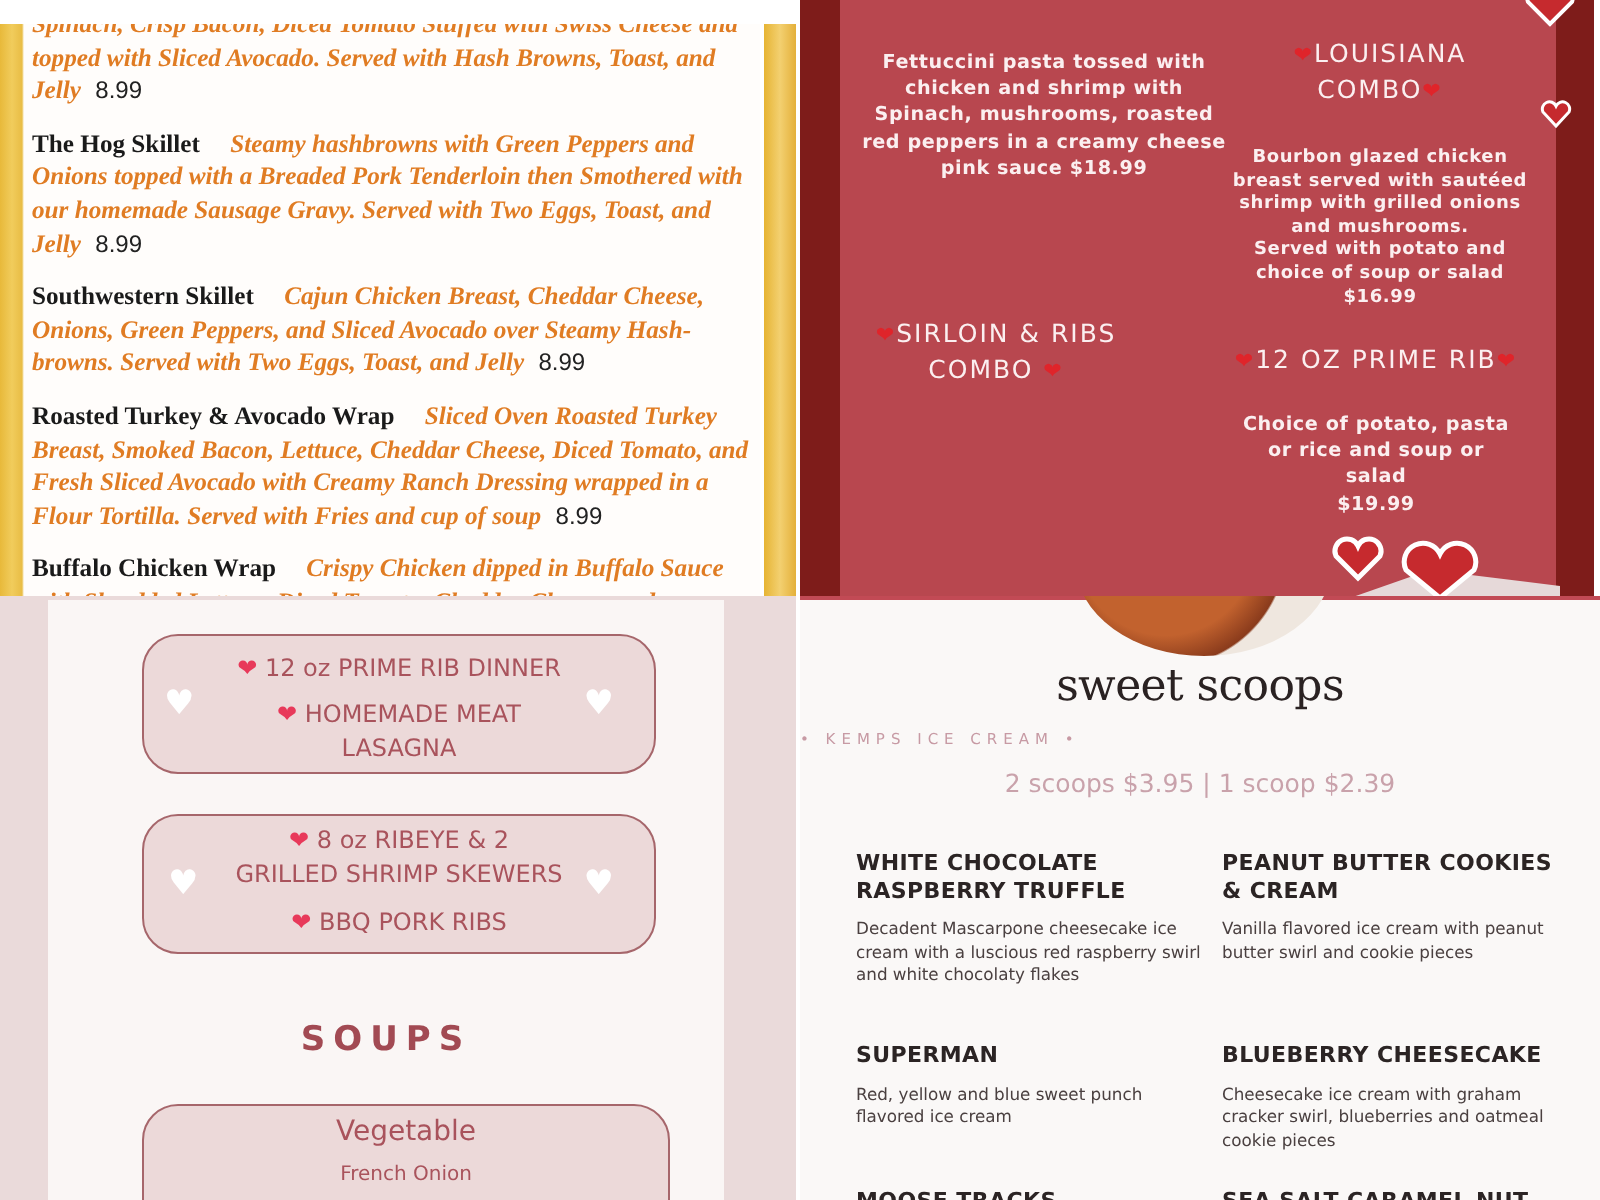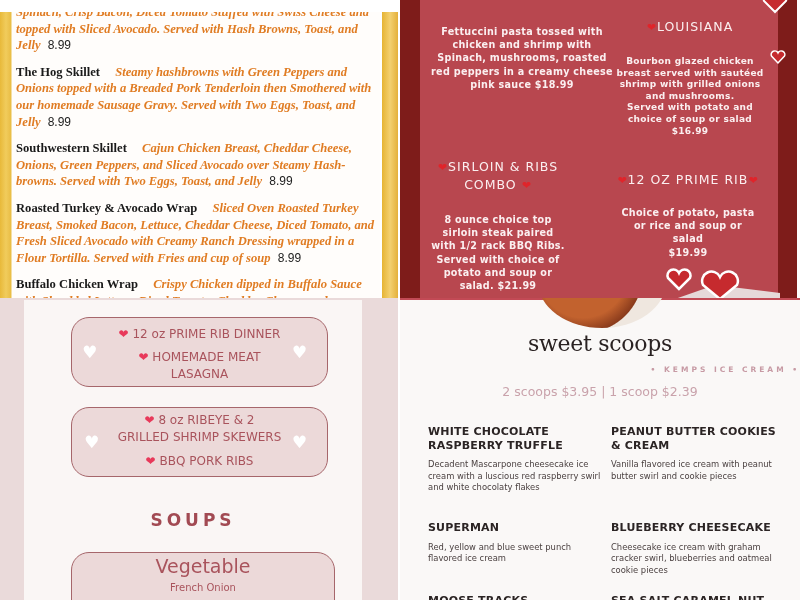--- a/index.html
+++ b/index.html
@@ -42,22 +42,22 @@
   #q3 .soups-title { position: absolute; left: 24px; width: 338px; top: 212px; text-align: center;
              color: #a24a53; font-weight: bold; font-size: 17px; letter-spacing: 4px; }
 
   
   #q4 { left: 400px; top: 298px; width: 400px; height: 302px; background: #faf8f7; }
   #q4 .topbar { position: absolute; left: 0; top: 0; width: 100%; height: 2px; background: #c24a55; }
   #q4 .photo { position: absolute; left: 138px; top: -62px; width: 128px; height: 92px; border-radius: 50%;
              background: radial-gradient(circle at 35% 40%, #f5e7dc 0 8%, #c2622e 9% 45%, #8a3b1c 60%, #efe7df 61%); overflow: hidden; }
   #q4 .brand { position: absolute; left: 0; width: 100%; top: 33px; text-align: center; font-family: "DejaVu Serif", serif;
              font-size: 22px; color: #2a2222; letter-spacing: -0.3px; }
-  #q4 .sub { position: absolute; left: 0; width: 100%; top: 67px; text-align: right; font-size: 7.5px; color: #c79aa4;
-             letter-spacing: 3px; font-weight: bold; }
+  #q4 .sub { position: absolute; left: 0; width: 100%; top: 67px; text-align: left; font-size: 7.5px; color: #c79aa4;
+             letter-spacing: 3px; font-weight: normal; }
   #q4 .prices { position: absolute; left: 0; width: 100%; top: 86px; text-align: center; font-size: 12.5px; color: #c9a2ab; }
   #q4 .flavor { position: absolute; width: 175px; }
   #q4 .flavor-name { font-weight: bold; font-size: 11px; line-height: 13.5px; color: #2b2424; letter-spacing: 0.2px; }
   #q4 .flavor-desc { font-size: 8.4px; line-height: 11.5px; color: #4a4040; margin-top: 7px; }
 </style>
 </head>
 <body>
 
 <section id="q1" class="quad">
   <div class="paper"></div>
@@ -99,44 +99,37 @@
       <div>chicken and shrimp with</div>
       <div>Spinach, mushrooms, roasted</div>
       <div>red peppers in a creamy cheese</div>
       <div>pink sauce $18.99</div>
     </div>
   </div>
 
   <div class="dish" style="left:208px; top:18px; width:164px;">
     <div class="dish-title">
       <div><span class="rheart">❤</span><span>LOUISIANA</span></div>
+      <div><span>COMBO</span><span class="rheart">❤</span></div>
     </div>
     <div class="dish-desc" style="margin-top:20px; font-size:9px; line-height:11.6px;">
       <div>Bourbon glazed chicken</div>
       <div>breast served with sautéed</div>
       <div>shrimp with grilled onions</div>
       <div>and mushrooms.</div>
       <div>Served with potato and</div>
       <div>choice of soup or salad</div>
       <div>$16.99</div>
     </div>
   </div>
 
   <div class="dish" style="left:28px; top:158px; width:140px;">
     <div class="dish-title">
       <div><span class="rheart">❤</span><span>SIRLOIN &amp; RIBS</span></div>
       <div><span>COMBO</span> <span class="rheart">❤</span></div>
-    </div>
-    <div class="dish-desc" style="margin-top:19px;">
-      <div>8 ounce choice top</div>
-      <div>sirloin steak paired</div>
-      <div>with 1/2 rack BBQ Ribs.</div>
-      <div>Served with choice of</div>
-      <div>potato and soup or</div>
-      <div>salad. $21.99</div>
     </div>
   </div>
 
   <div class="dish" style="left:203px; top:171px; width:170px;">
     <div class="dish-title">
       <span class="rheart">❤</span><span>12 OZ PRIME RIB</span><span class="rheart">❤</span>
     </div>
     <div class="dish-desc" style="margin-top:17px;">
       <div>Choice of potato, pasta</div>
       <div>or rice and soup or</div>
@@ -174,21 +167,21 @@
     <span class="wheart" style="left:12px;">♥</span>
     <span class="wheart" style="right:20px;">♥</span>
     <div class="box-line"><span class="pheart">❤</span> <span>8 oz RIBEYE &amp; 2</span></div>
     <div class="box-line">GRILLED SHRIMP SKEWERS</div>
     <div class="box-line" style="margin-top:7px;"><span class="pheart">❤</span> <span>BBQ PORK RIBS</span></div>
   </div>
 
   <div class="soups-title">SOUPS</div>
 
   <div class="box" style="top:254px; height:70px; width:264px; padding-top:2px;">
-    <div class="box-line" style="font-size:19px; line-height:22px;">Vegetable</div>
+    <div class="box-line" style="font-size:14px; line-height:22px;">Vegetable</div>
     <div class="box-line" style="font-size:10px; line-height:22px;">French Onion</div>
   </div>
 </section>
 
 <section id="q4" class="quad">
   <div class="topbar"></div>
   <div class="photo"></div>
   <div class="brand">sweet scoops</div>
   <div class="sub">•  KEMPS ICE CREAM  •</div>
   <div class="prices">2 scoops $3.95  |  1 scoop $2.39</div>

